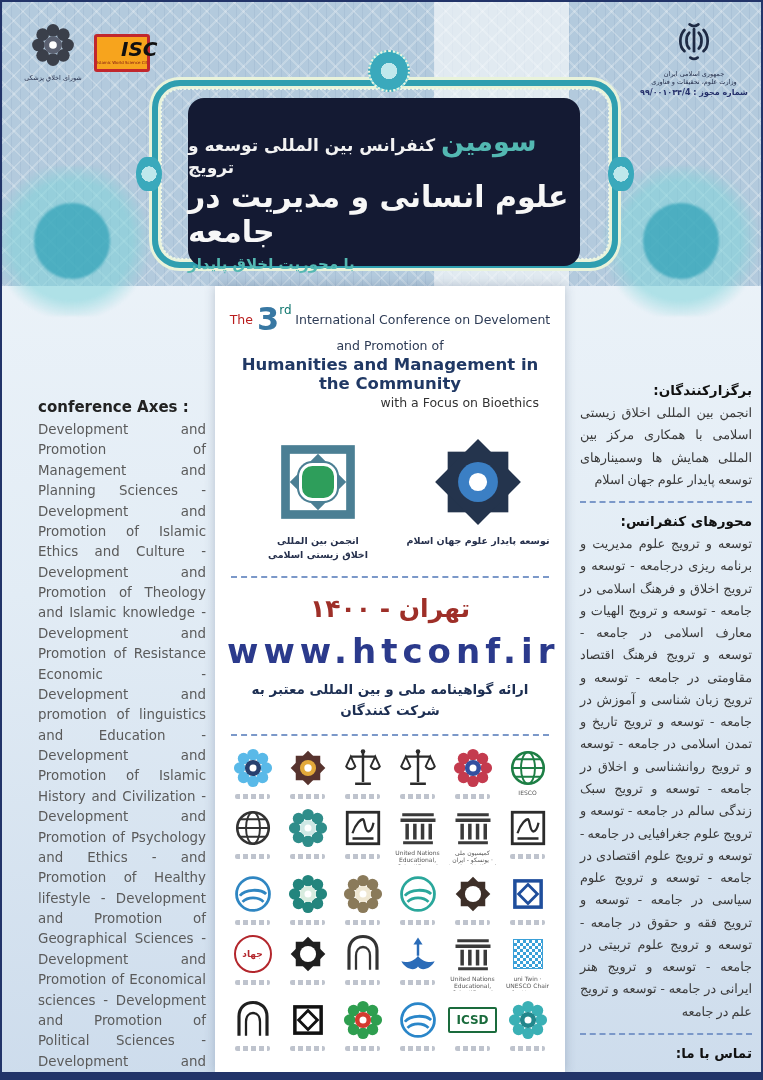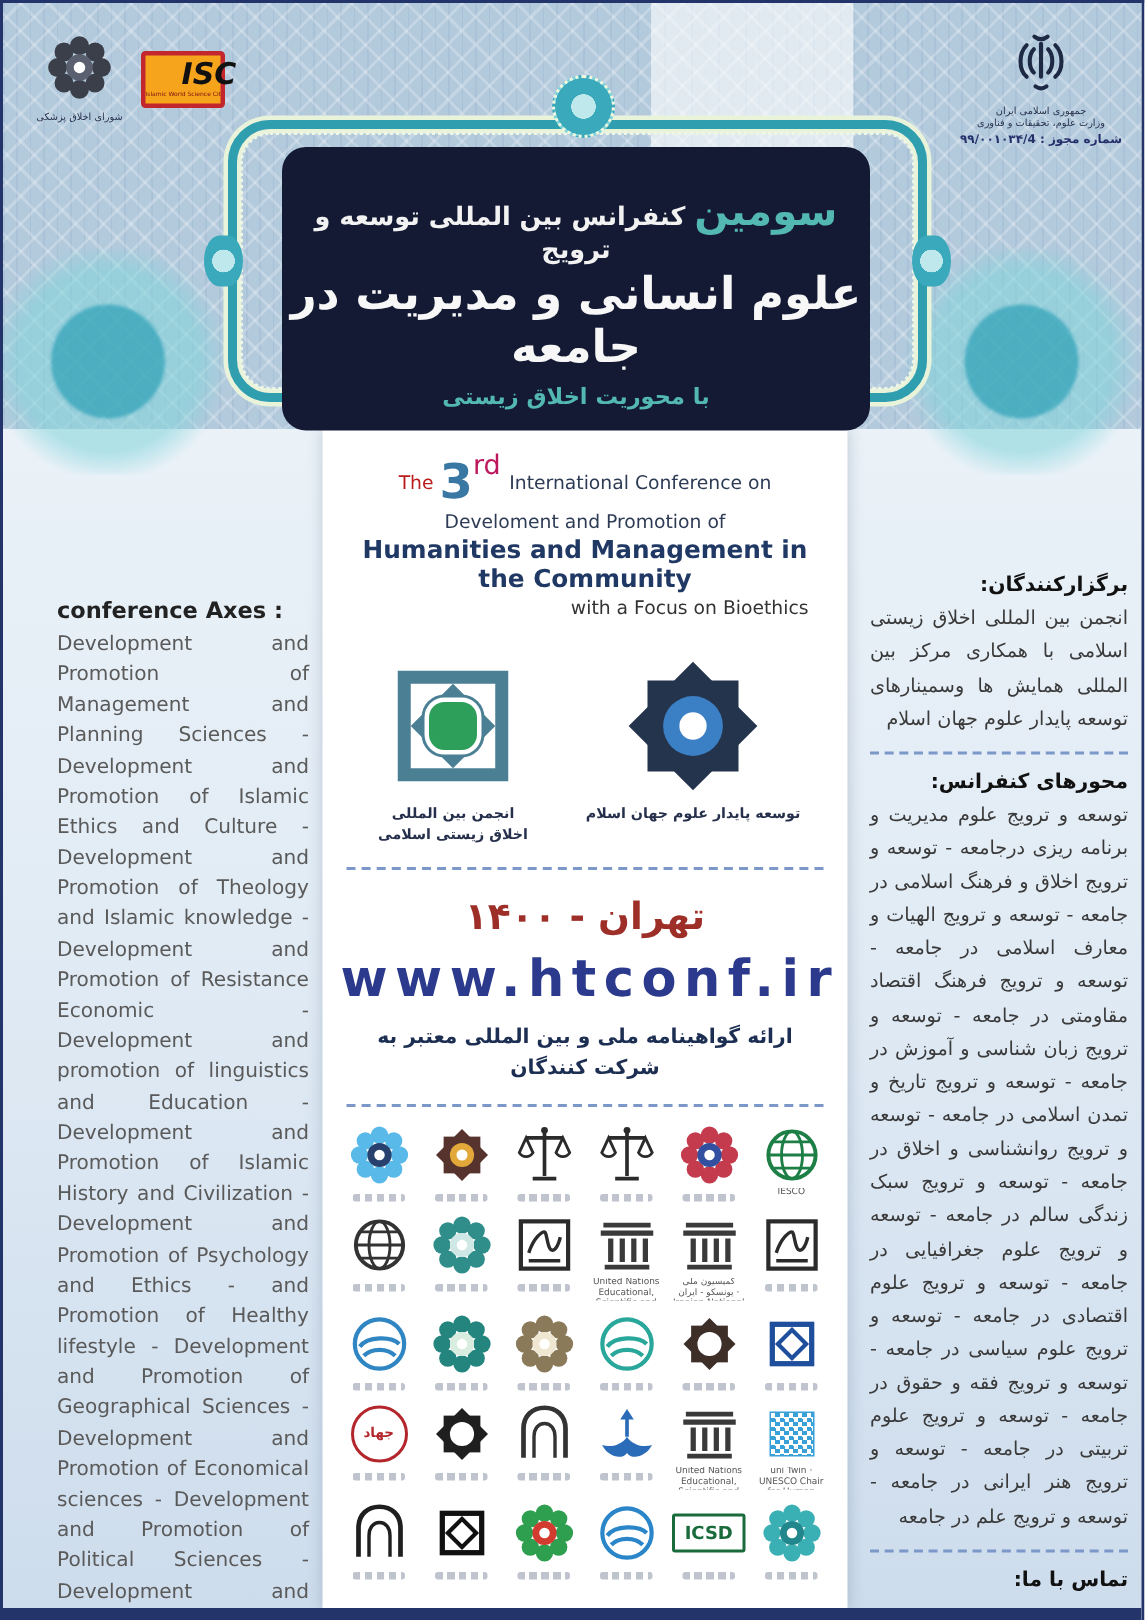--- a/index.html
+++ b/index.html
@@ -26,22 +26,22 @@
 
   .ornament-top { position:absolute; left:366px; top:48px; width:42px; height:42px; border-radius:50%;
      background:radial-gradient(circle,#bfe8ec 0 30%,#3aa9bc 31% 70%,#7fd3d9 71%); border:2px dotted #f2f7e0; z-index:3;}
   .frame { position:absolute; left:150px; top:78px; width:466px; height:188px; border:6px solid #2f9fb0;
      border-radius:28px; box-shadow:0 0 0 3px #e9f3da, inset 0 0 0 3px #e9f3da; z-index:2; }
   .frame::before { content:""; position:absolute; inset:2px; border:2px dotted #eef7e6; border-radius:20px; }
   .frame .med { position:absolute; top:50%; width:26px; height:34px; transform:translateY(-50%);
      background:radial-gradient(circle,#bfe8ec 0 35%,#3aa9bc 36%); border-radius:40% 40% 40% 40%/50%; }
   .frame .med.l { left:-22px; } .frame .med.r { right:-22px; }
 
-  .title-box { position:absolute; left:186px; top:96px; width:392px; height:189px; background:#141a33;
-     border-radius:16px; z-index:4; text-align:center; padding-top:28px; }
+  .title-box { position:absolute; left:186px; top:96px; width:392px; height:168px; background:#141a33;
+     border-radius:16px; z-index:4; text-align:left; padding-top:28px; }
   .title-line1 { direction:rtl; color:#f2f2f2; font-size:17px; font-weight:bold; letter-spacing:.3px;}
   .title-line1 .hl { color:#53b8b2; font-size:27px; font-weight:bold; }
   .title-line2 { direction:rtl; color:#f7f7f7; font-size:30px; font-weight:bold; margin-top:2px; }
   .title-line3 { direction:rtl; color:#53b8b2; font-size:15px; font-weight:bold; margin-top:6px; }
 
   
   .stamp { position:absolute; left:16px; top:20px; width:70px; text-align:center; z-index:5;}
   .stamp svg { width:46px; height:46px; }
   .stamp .cap { font-size:6.5px; color:#26304c; margin-top:2px; direction:rtl; }
   .isc-badge { position:absolute; left:92px; top:32px; width:56px; height:38px; background:#f7a41d;
@@ -55,35 +55,35 @@
   .emblem .l1,.emblem .l2 { font-size:6.5px; color:#26304c; direction:rtl; }
   .emblem .lic { font-size:8px; color:#25306b; font-weight:bold; direction:rtl; margin-top:2px; }
 
   
   .left-col { position:absolute; left:36px; top:396px; width:168px; color:#5a5a5a; }
   .left-col h3 { font-size:15px; color:#222; margin-bottom:4px; }
   .left-col p { font-size:13.4px; line-height:1.52; text-align:justify; }
 
   .right-col { position:absolute; left:578px; top:380px; width:172px; direction:rtl; color:#3a3a3a; }
   .right-col h3 { font-size:13.5px; color:#111; margin-bottom:4px; }
-  .right-col p { font-size:12.8px; line-height:1.74; text-align:justify; }
+  .right-col p { font-size:12.8px; line-height:1.74; text-align:justify;font-family:Liberation Serif, serif; }
   .dash { border-top:2px dashed #7b98c9; margin:10px 0; }
 
   
   .card { position:absolute; left:213px; top:284px; width:350px; height:788px; background:#ffffff;
      box-shadow:0 0 10px rgba(40,60,90,.25); padding:14px 12px 0 12px; }
   .en-title { text-align:center; }
   .en-line1 { font-size:12.5px; color:#2d3b55; }
   .en-line1 .the { color:#b91c1c; }
   .en-line1 .num { font-size:32px; font-weight:bold; color:#3878a3; vertical-align:-6px; }
-  .en-line1 .ord { font-size:18px; color:#be185d; vertical-align:10px; }
+  .en-line1 .ord { font-size:12px; color:#0f766e; vertical-align:10px; }
   .en-line2 { font-size:16.5px; font-weight:bold; color:#203864; margin-top:2px; }
   .en-line3 { font-size:12.5px; color:#333; text-align:right; padding-right:14px; margin-top:2px; }
 
-  .org-row { display:flex; justify-content:flex-start; gap:10px; margin-top:20px; }
+  .org-row { display:flex; justify-content:flex-end; gap:10px; margin-top:20px; }
   .org { width:150px; text-align:center; }
   .org .logo-wrap { position:relative; width:104px; height:104px; margin:0 auto; }
   .org svg.big { width:104px; height:104px; }
   .org .center-green { position:absolute; left:33px; top:33px; width:38px; height:38px; background:#2e9e5b;
      border-radius:35%; border:3px solid #fff; box-shadow:0 0 0 2px #4b7f94; }
   .org .cap1,.org .cap2 { direction:rtl; font-size:9.5px; font-weight:bold; color:#26304c; line-height:1.45; }
 
   .city-year { text-align:center; direction:rtl; font-size:25px; font-weight:bold; color:#9e2f28; margin-top:16px; }
   .website { text-align:center; font-size:34px; font-weight:bold; color:#2b3a8c; letter-spacing:5px; margin-top:8px; }
   .cert { text-align:center; direction:rtl; font-size:13.5px; font-weight:bold; color:#1c2e52; line-height:1.6; margin-top:8px; }
@@ -180,21 +180,21 @@
     <div class="top-strip"></div>
     <div class="ornament-top"></div>
     <div class="frame">
       <div class="med l"></div>
       <div class="med r"></div>
     </div>
 
     <div class="title-box">
       <div class="title-line1"><span class="hl">سومین</span><span> کنفرانس بین المللی توسعه و ترویج</span></div>
       <div class="title-line2">علوم انسانی و مدیریت در جامعه</div>
-      <div class="title-line3">با محوریت اخلاق زیستی</div>
+      <div class="title-line3">با محوریت اخلاق پایدار</div>
     </div>
 
     <div class="stamp">
       <svg style="--c1:#3a3f4a;--c2:#5a6070;">
           <use href="#sym-flower"></use>
         </svg>
       <div class="cap">شورای اخلاق پزشکی</div>
     </div>
     <div class="isc-badge">
       <div class="isc">ISC</div>

